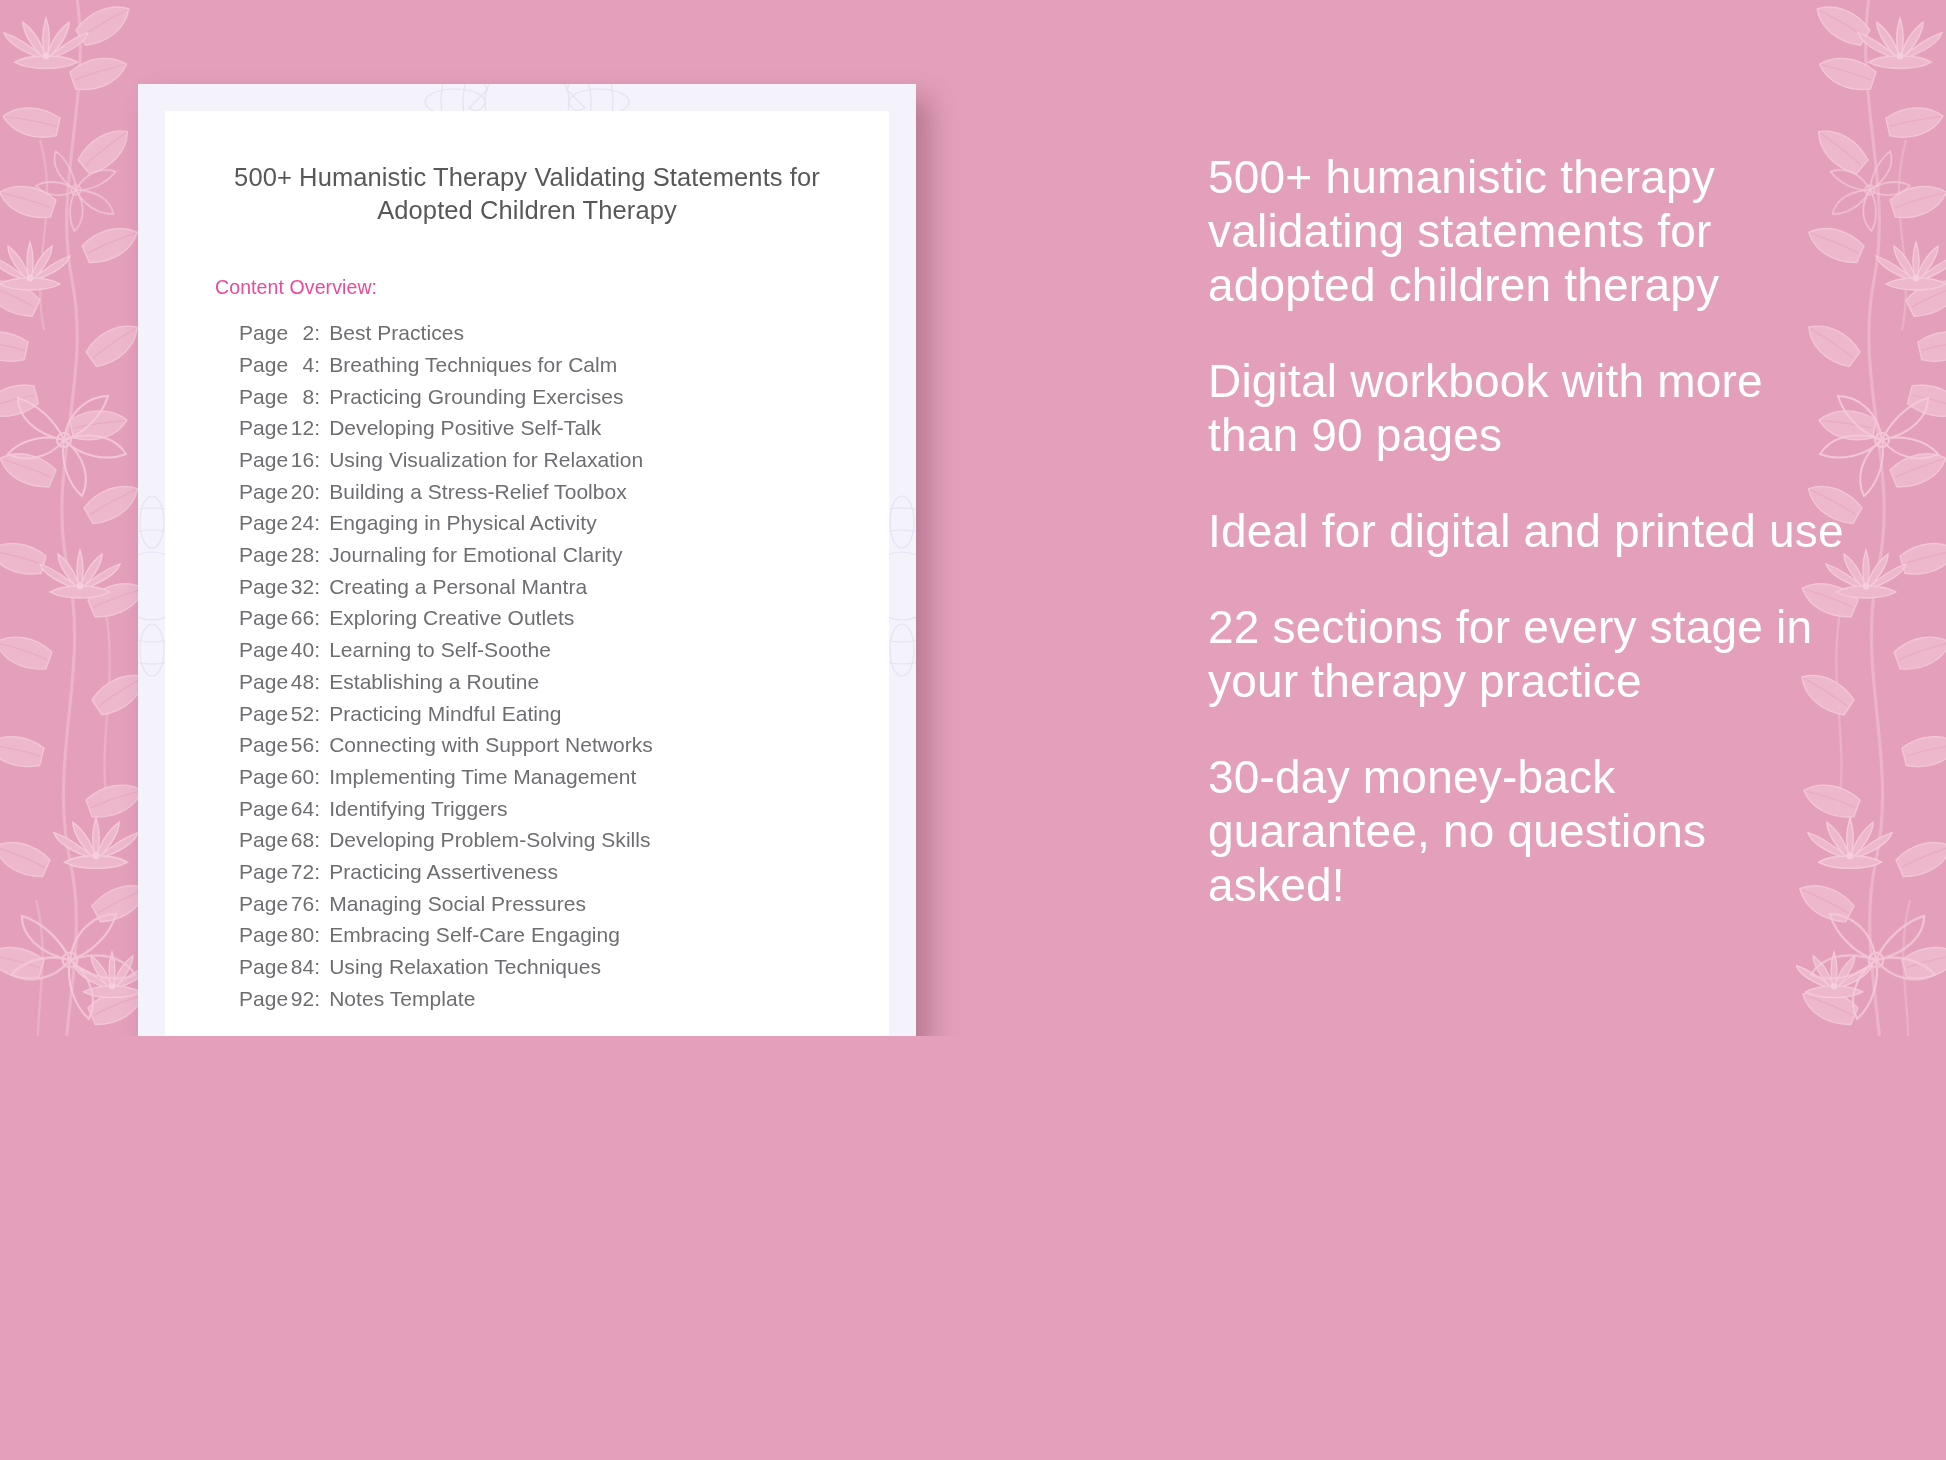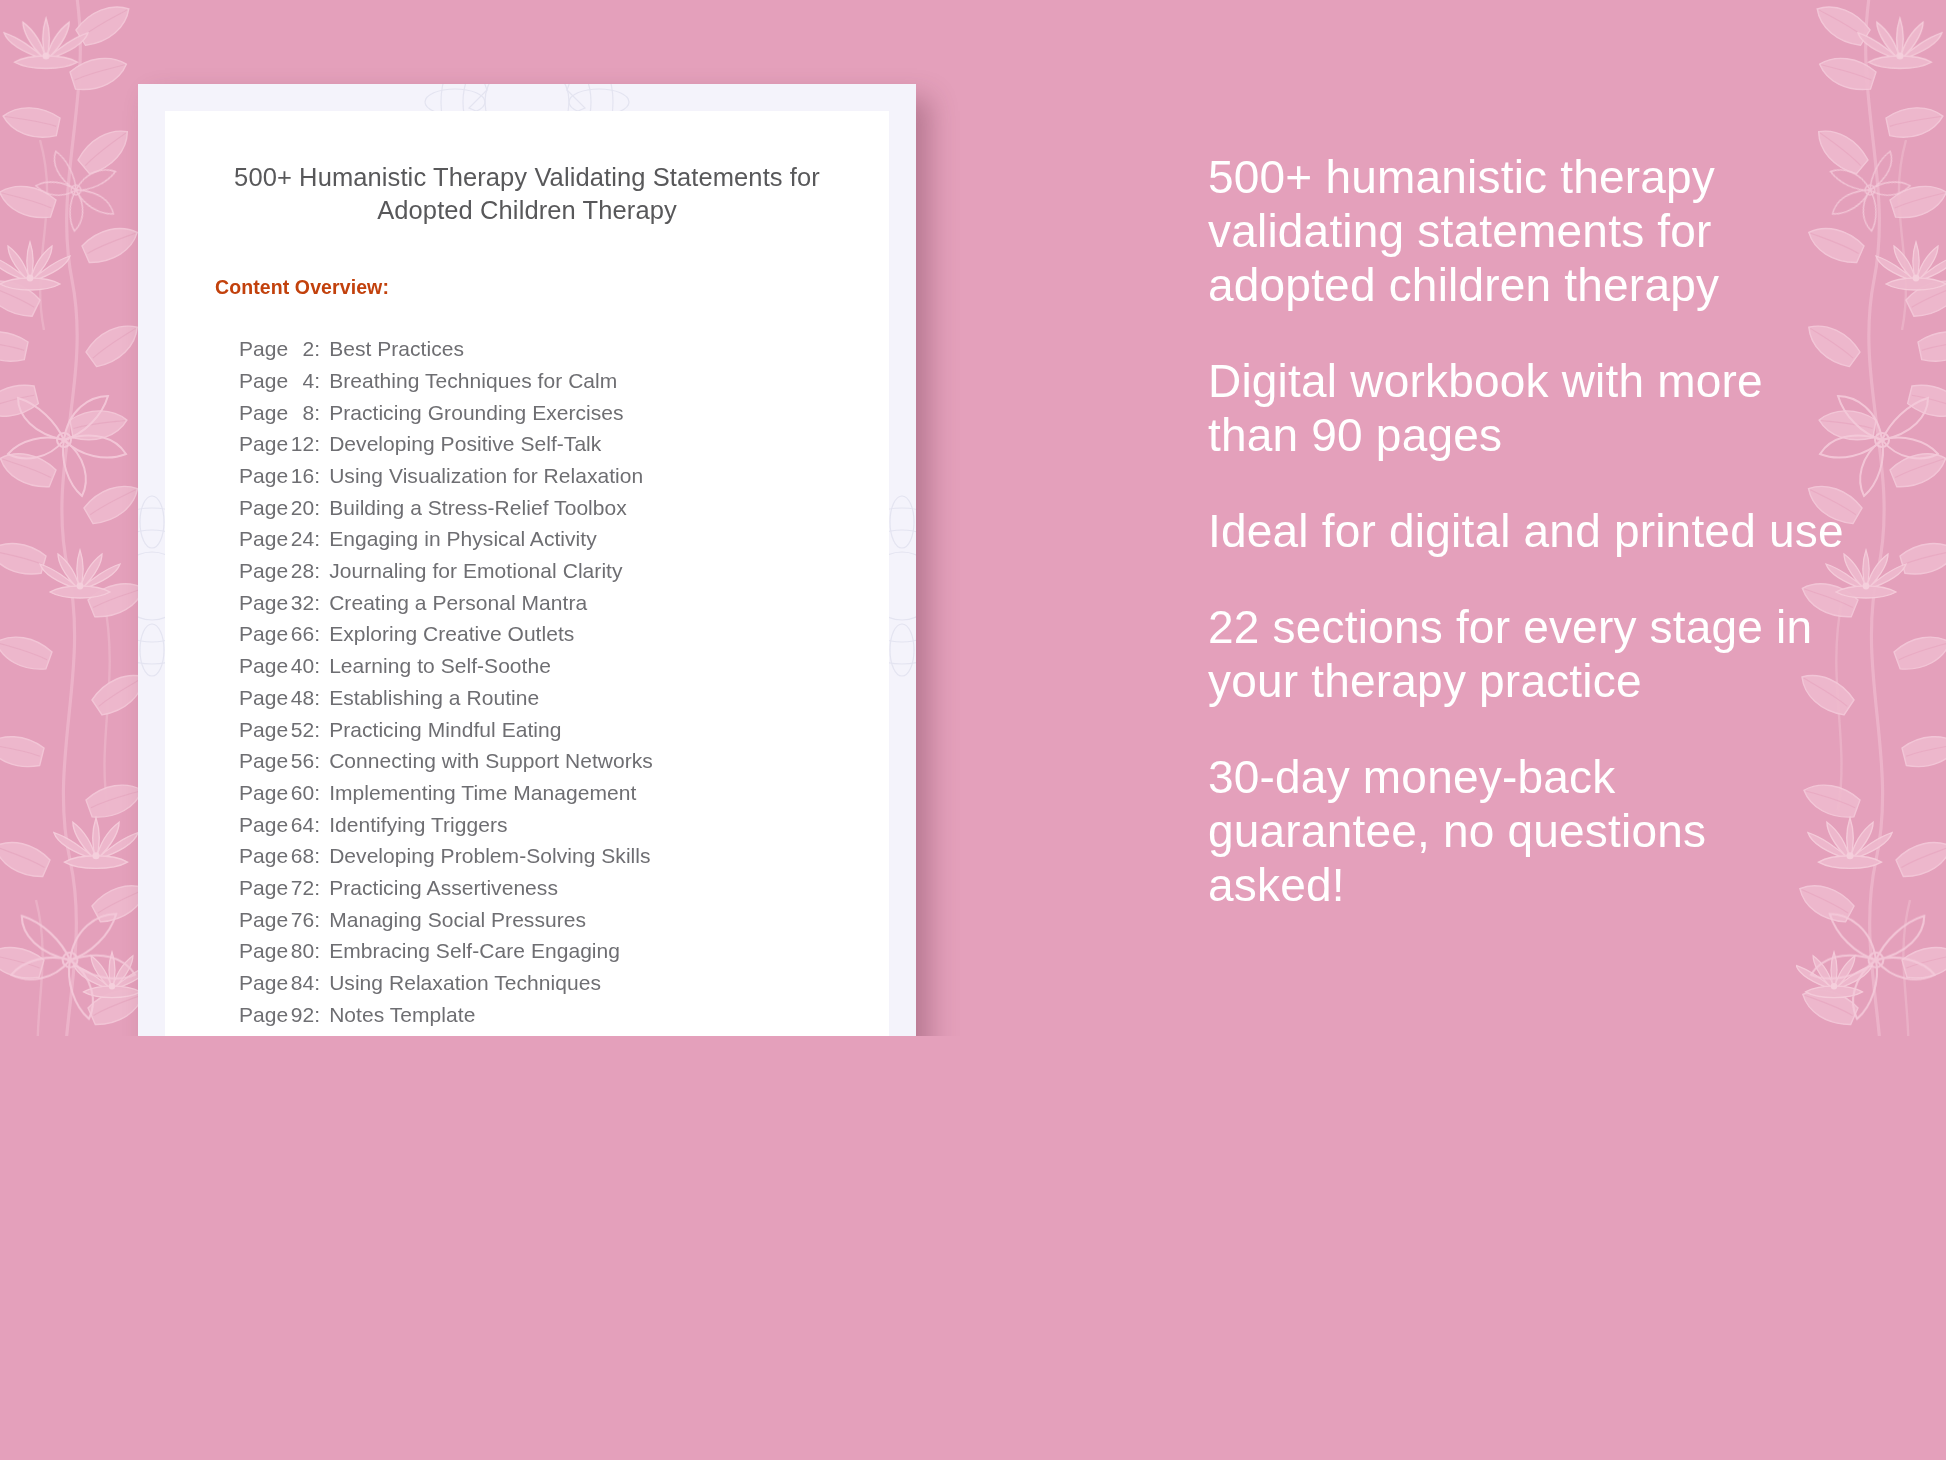--- a/index.html
+++ b/index.html
@@ -70,22 +70,22 @@
     font-weight: 400;
     line-height: 1.28;
     color: #58585a;
     letter-spacing: .1px;
   }
 
   #content-overview-label {
     margin: 0;
     padding: 50px 0 0 50px;
     font-size: 19.5px;
-    font-weight: 700;
-    color: #c2410c;
+    font-weight: 400;
+    color: #ec4899;
     letter-spacing: .1px;
   }
 
   #toc-list {
     list-style: none;
     margin: 0;
     padding: 22px 0 0 74px;
   }
   .toc-item {
     display: flex;
@@ -99,21 +99,21 @@
   .toc-page-col {
     display: inline-block;
     min-width: 74px;
     text-align: left;
   }
   .toc-num {
     display: inline-block;
     width: 26px;
     text-align: right;
   }
-  .toc-title { padding-left: 9px; margin-top: 16px; }
+  .toc-title { padding-left: 9px; }
 
   
   #marketing {
     position: absolute;
     left: 1208px;
     top: 150px;
     width: 640px;
   }
   .marketing-block {
     margin: 0 0 42px 0;

